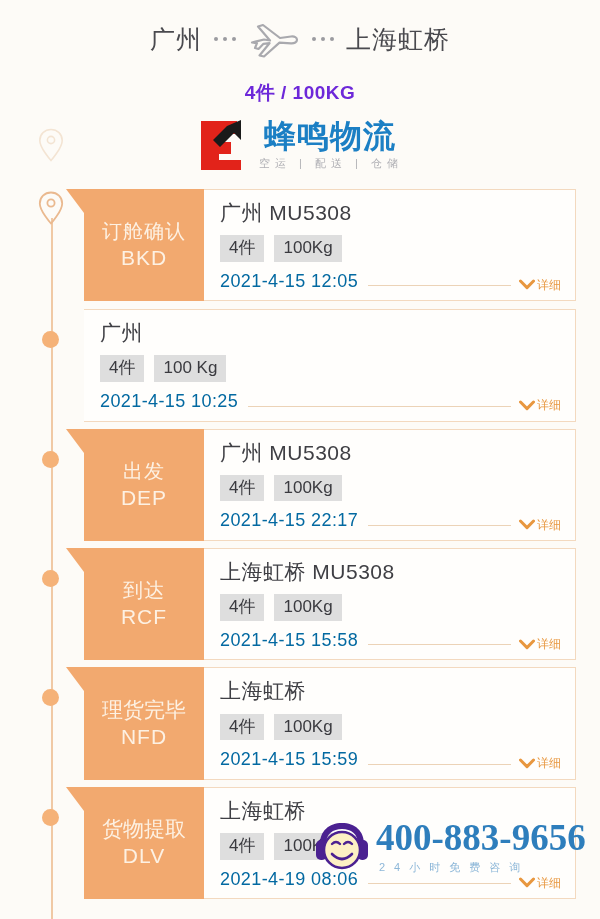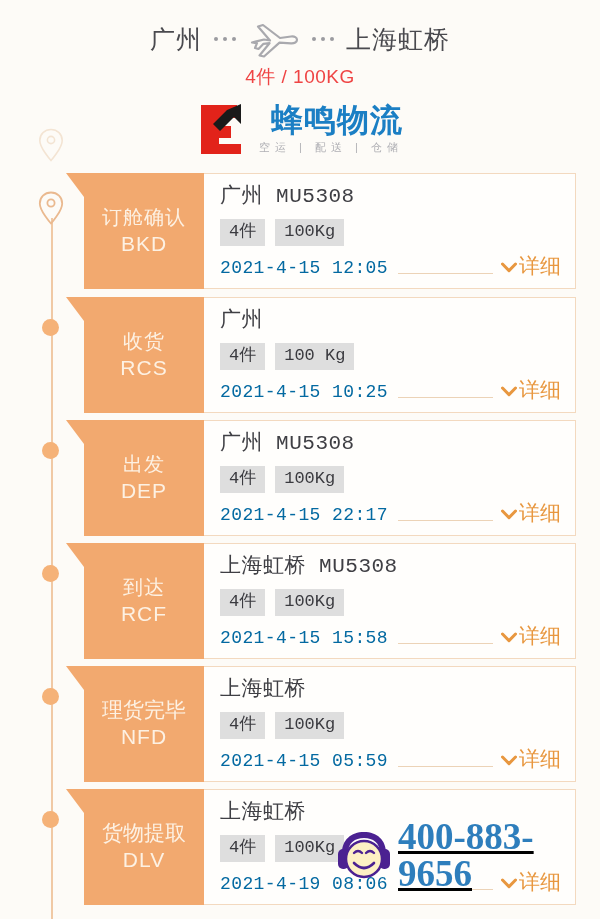--- a/index.html
+++ b/index.html
@@ -54,43 +54,44 @@
     display: inline-block;
     width: 52px;
     height: 46px;
     position: relative;
     top: 2px;
   }
   .plane-icon svg { display: block; width: 100%; height: 100%; }
 
   .route-sub {
     font-size: 19px;
-    color: #ef4444;
+    color: #6d28d9;
     letter-spacing: 0.5px;
-    margin-top: 2px;
+    margin-top: 18px;
     line-height: 1.2;
+    font-weight: bold;
   }
 
   
   .logo-wrap {
     display: flex;
     align-items: center;
     justify-content: center;
     gap: 6px;
     margin-top: 12px;
     height: 56px;
   }
   .logo-mark {
     width: 54px;
     height: 54px;
     position: relative;
     flex: none;
   }
   .logo-mark svg { display: block; width: 100%; height: 100%; }
-  .logo-text { text-align: right; line-height: 1; }
+  .logo-text { text-align: center; line-height: 1; }
   .logo-name {
     font-size: 32px;
     font-weight: bold;
     color: #1b7fc4;
     letter-spacing: 1px;
     font-family: "DejaVu Sans", "Liberation Sans", sans-serif;
   }
   .logo-tag {
     font-size: 11px;
     color: #b0b0b5;
@@ -199,21 +200,20 @@
     flex: 1;
     border: 1px solid #f3d9bf;
     border-left: none;
     background: #fffefc;
     padding: 10px 14px 8px 16px;
     box-sizing: border-box;
     position: relative;
     display: flex;
     flex-direction: column;
     justify-content: flex-start;
-    font-family: Liberation Mono, monospace;
   }
   .card-title {
     font-size: 21px;
     color: #3f3f44;
     letter-spacing: 0.5px;
     line-height: 1.25;
     white-space: nowrap;
   }
   .chips {
     display: flex;
@@ -244,44 +244,43 @@
     flex: 1;
     height: 1px;
     background: #ecd3b7;
     margin: 0 8px 6px 10px;
   }
   .detail-link {
     display: inline-flex;
     align-items: center;
     gap: 2px;
     color: #e8973f;
-    font-size: 21px;
+    font-size: 12px;
     white-space: nowrap;
     line-height: 1.2;
     cursor: pointer;
   }
   .chev {
     width: 16px;
     height: 11px;
     flex: none;
     display: block;
   }
   .chev svg { display: block; width: 100%; height: 100%; }
 
   
   .watermark {
     position: absolute;
-    left: 336px;
+    left: 314px;
     top: 818px;
     display: flex;
     align-items: center;
     gap: 6px;
     z-index: 9;
     pointer-events: none;
-    text-decoration: underline;
   }
   .wm-face { width: 56px; height: 56px; flex: none; }
   .wm-face svg { display: block; width: 100%; height: 100%; }
   .wm-text { line-height: 1; }
   .wm-phone {
     font-size: 37px;
     font-weight: bold;
     color: #2e7ebc;
     font-family: "Liberation Serif", "DejaVu Serif", serif;
     letter-spacing: 0px;
@@ -371,24 +370,20 @@
               </svg>
           </span>
           <span>详细</span>
         </span>
       </div>
     </div>
   </div>
 
   <div class="stage">
     <span class="stage-dot"></span>
-    <div class="stage-label">
-      <span class="label-cn">收货</span>
-      <span class="label-en">RCS</span>
-    </div>
     <div class="stage-card">
       <div class="card-title">广州</div>
       <div class="chips">
         <span class="chip">4件</span>
         <span class="chip">100 Kg</span>
       </div>
       <div class="card-foot">
         <span class="timestamp">2021-4-15  10:25</span>
         <span class="foot-rule"></span>
         <span class="detail-link">
@@ -463,21 +458,21 @@
       <span class="label-cn wide">理货完毕</span>
       <span class="label-en">NFD</span>
     </div>
     <div class="stage-card">
       <div class="card-title">上海虹桥</div>
       <div class="chips">
         <span class="chip">4件</span>
         <span class="chip">100Kg</span>
       </div>
       <div class="card-foot">
-        <span class="timestamp">2021-4-15  05:59</span>
+        <span class="timestamp">2021-4-15  15:59</span>
         <span class="foot-rule"></span>
         <span class="detail-link">
           <span class="chev">
             <svg viewBox="0 0 16 11">
                 <path d="M1.5 2 L8 8.6 L14.5 2" fill="none" stroke="#e8973f" stroke-width="3" stroke-linecap="round" stroke-linejoin="round"></path>
               </svg>
           </span>
           <span>详细</span>
         </span>
       </div>
@@ -520,14 +515,15 @@
       <rect x="2" y="22" width="11" height="20" rx="5" fill="#4b2191"></rect>
       <rect x="43" y="22" width="11" height="20" rx="5" fill="#4b2191"></rect>
       <circle cx="28" cy="32" r="18" fill="#fdf0c4" stroke="#4b2191" stroke-width="2.5"></circle>
       <path d="M18 26 Q22 22 26 26" fill="none" stroke="#4b2191" stroke-width="2.4" stroke-linecap="round"></path>
       <path d="M30 26 Q34 22 38 26" fill="none" stroke="#4b2191" stroke-width="2.4" stroke-linecap="round"></path>
       <path d="M18 36 Q28 46 38 36" fill="none" stroke="#4b2191" stroke-width="2.6" stroke-linecap="round"></path>
     </svg>
   </span>
   <span class="wm-text">
     <div class="wm-phone">400-883-9656</div>
+    <div class="wm-sub">24小时免费咨询</div>
   </span>
 </div>
 
 </body></html>

